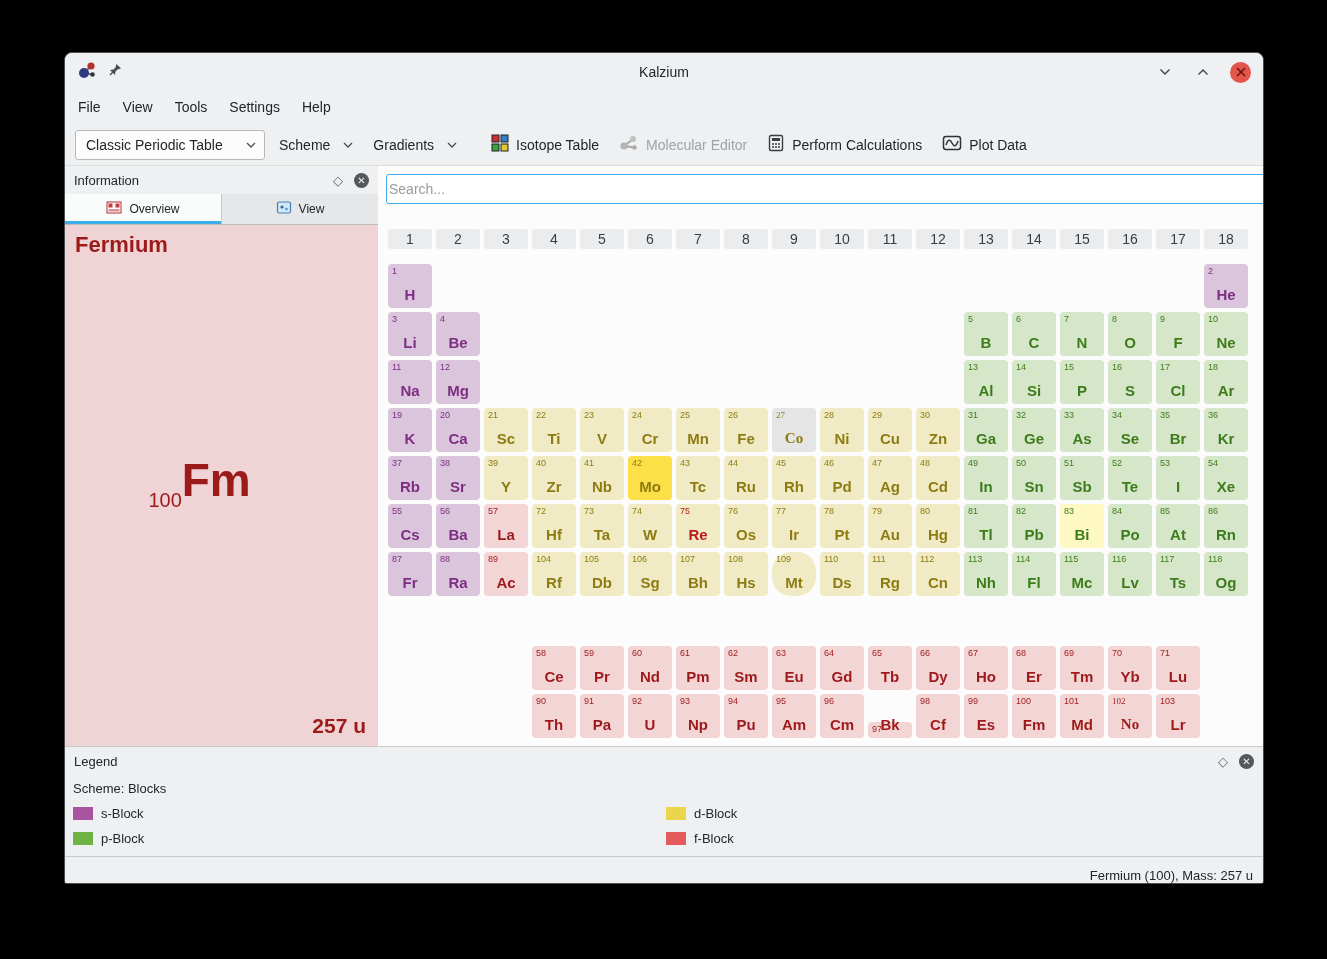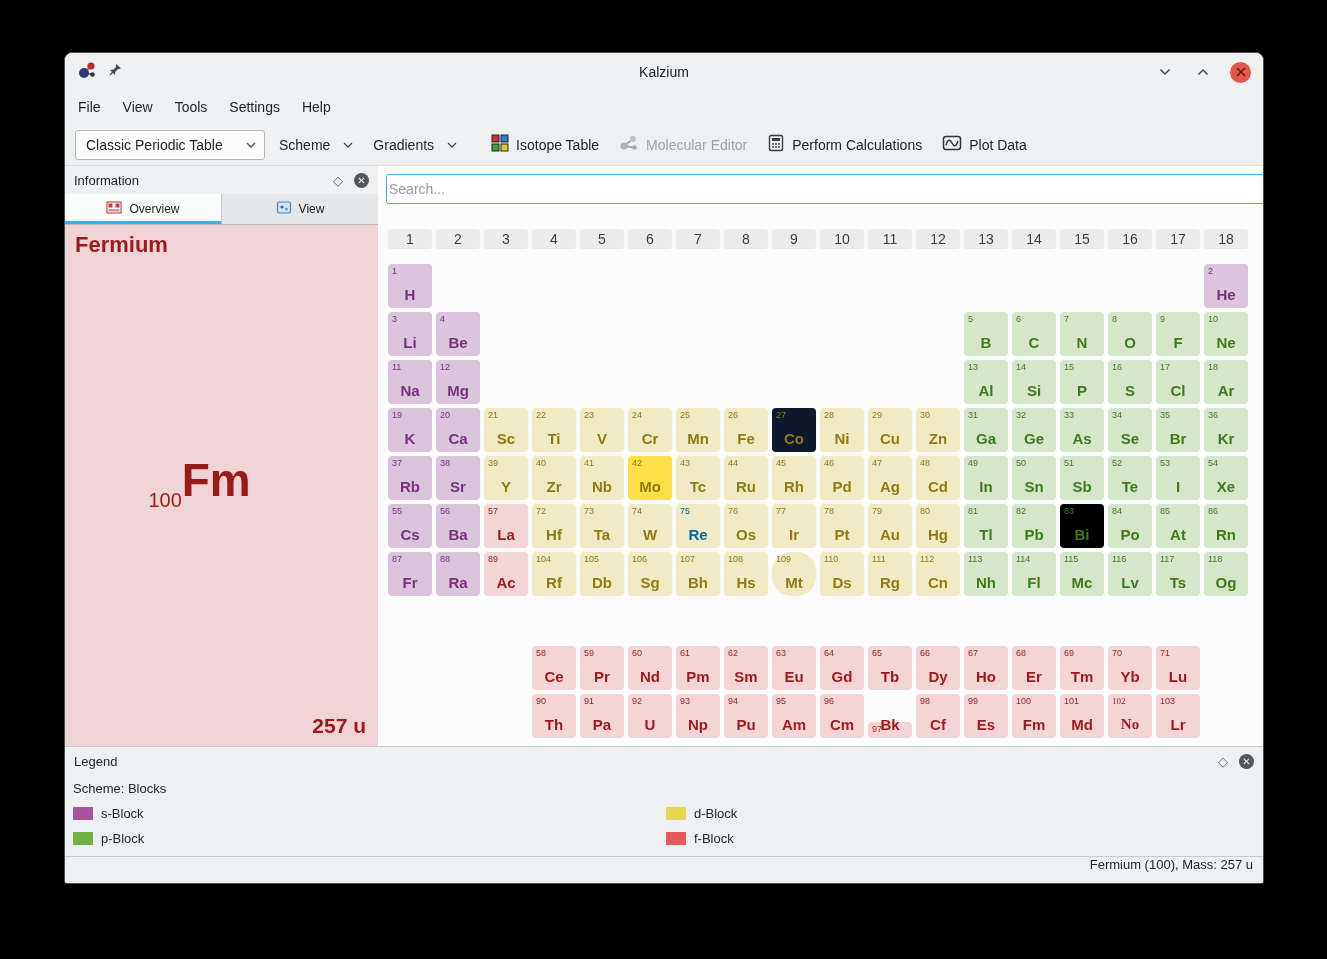--- a/index.html
+++ b/index.html
@@ -72,21 +72,21 @@
   
   .legend-dock { flex: 0 0 110px; height: 110px; background: #eff0f1; border-top: 1px solid #c8c9ca; display: flex; flex-direction: column; }
   .legend-body { padding: 4px 8px 0 8px; }
   .legend-scheme { font-size: 13px; color: #232629; margin: 2px 0 10px 0; }
   .legend-items { display: grid; grid-template-columns: 593px auto; row-gap: 10px; }
   .legend-item { display: flex; align-items: center; gap: 8px; font-size: 13px; color: #232629; }
   .legend-swatch { width: 20px; height: 13px; display: inline-block; }
 
   
   .statusbar { flex: 0 0 27px; height: 27px; background: #eff0f1; border-top: 1px solid #c8c9ca;
-    display: flex; align-items: flex-start; justify-content: flex-end; padding-right: 10px; font-size: 13px; color: #232629; }
+    display: flex; align-items: flex-end; justify-content: flex-end; padding-right: 10px; font-size: 13px; color: #232629; }
 </style>
 </head>
 <body>
 
 <div class="desktop">
   <div class="window">
 
     <div class="titlebar">
       <div class="tb-left">
         <span>
@@ -360,21 +360,21 @@
               <span class="el-sym">Cr</span>
             </div>
             <div class="element-cell" style="grid-area: 5 / 7; background: rgb(240, 234, 197); color: rgb(142, 124, 18);">
               <span class="el-num">25</span>
               <span class="el-sym">Mn</span>
             </div>
             <div class="element-cell" style="grid-area: 5 / 8; background: rgb(240, 234, 197); color: rgb(142, 124, 18);">
               <span class="el-num">26</span>
               <span class="el-sym">Fe</span>
             </div>
-            <div class="element-cell" style="grid-area: 5 / 9; background: #0f172a; color: rgb(142, 124, 18);">
+            <div class="element-cell" style="grid-area: 5 / 9; background: #e5e5e5; color: rgb(142, 124, 18); font-family: Liberation Serif, serif;">
               <span class="el-num">27</span>
               <span class="el-sym">Co</span>
             </div>
             <div class="element-cell" style="grid-area: 5 / 10; background: rgb(240, 234, 197); color: rgb(142, 124, 18);">
               <span class="el-num">28</span>
               <span class="el-sym">Ni</span>
             </div>
             <div class="element-cell" style="grid-area: 5 / 11; background: rgb(240, 234, 197); color: rgb(142, 124, 18);">
               <span class="el-num">29</span>
               <span class="el-sym">Cu</span>
@@ -496,21 +496,21 @@
               <span class="el-sym">Hf</span>
             </div>
             <div class="element-cell" style="grid-area: 7 / 5; background: rgb(240, 234, 197); color: rgb(142, 124, 18);">
               <span class="el-num">73</span>
               <span class="el-sym">Ta</span>
             </div>
             <div class="element-cell" style="grid-area: 7 / 6; background: rgb(240, 234, 197); color: rgb(142, 124, 18);">
               <span class="el-num">74</span>
               <span class="el-sym">W</span>
             </div>
-            <div class="element-cell" style="grid-area: 7 / 7; background: rgb(240, 234, 197); color: #0369a1;">
+            <div class="element-cell" style="grid-area: 7 / 7; background: rgb(240, 234, 197); color: #b91c1c;">
               <span class="el-num">75</span>
               <span class="el-sym">Re</span>
             </div>
             <div class="element-cell" style="grid-area: 7 / 8; background: rgb(240, 234, 197); color: rgb(142, 124, 18);">
               <span class="el-num">76</span>
               <span class="el-sym">Os</span>
             </div>
             <div class="element-cell" style="grid-area: 7 / 9; background: rgb(240, 234, 197); color: rgb(142, 124, 18);">
               <span class="el-num">77</span>
               <span class="el-sym">Ir</span>
@@ -528,21 +528,21 @@
               <span class="el-sym">Hg</span>
             </div>
             <div class="element-cell" style="grid-area: 7 / 13; background: rgb(214, 230, 201); color: rgb(61, 124, 27);">
               <span class="el-num">81</span>
               <span class="el-sym">Tl</span>
             </div>
             <div class="element-cell" style="grid-area: 7 / 14; background: rgb(214, 230, 201); color: rgb(61, 124, 27);">
               <span class="el-num">82</span>
               <span class="el-sym">Pb</span>
             </div>
-            <div class="element-cell" style="grid-area: 7 / 15; background: #000000; color: rgb(61, 124, 27); padding-left: 20px;">
+            <div class="element-cell" style="grid-area: 7 / 15; background: #fef9c3; color: rgb(61, 124, 27); padding-left: 20px;">
               <span class="el-num">83</span>
               <span class="el-sym">Bi</span>
             </div>
             <div class="element-cell" style="grid-area: 7 / 16; background: rgb(214, 230, 201); color: rgb(61, 124, 27);">
               <span class="el-num">84</span>
               <span class="el-sym">Po</span>
             </div>
             <div class="element-cell" style="grid-area: 7 / 17; background: rgb(214, 230, 201); color: rgb(61, 124, 27);">
               <span class="el-num">85</span>
               <span class="el-sym">At</span>

